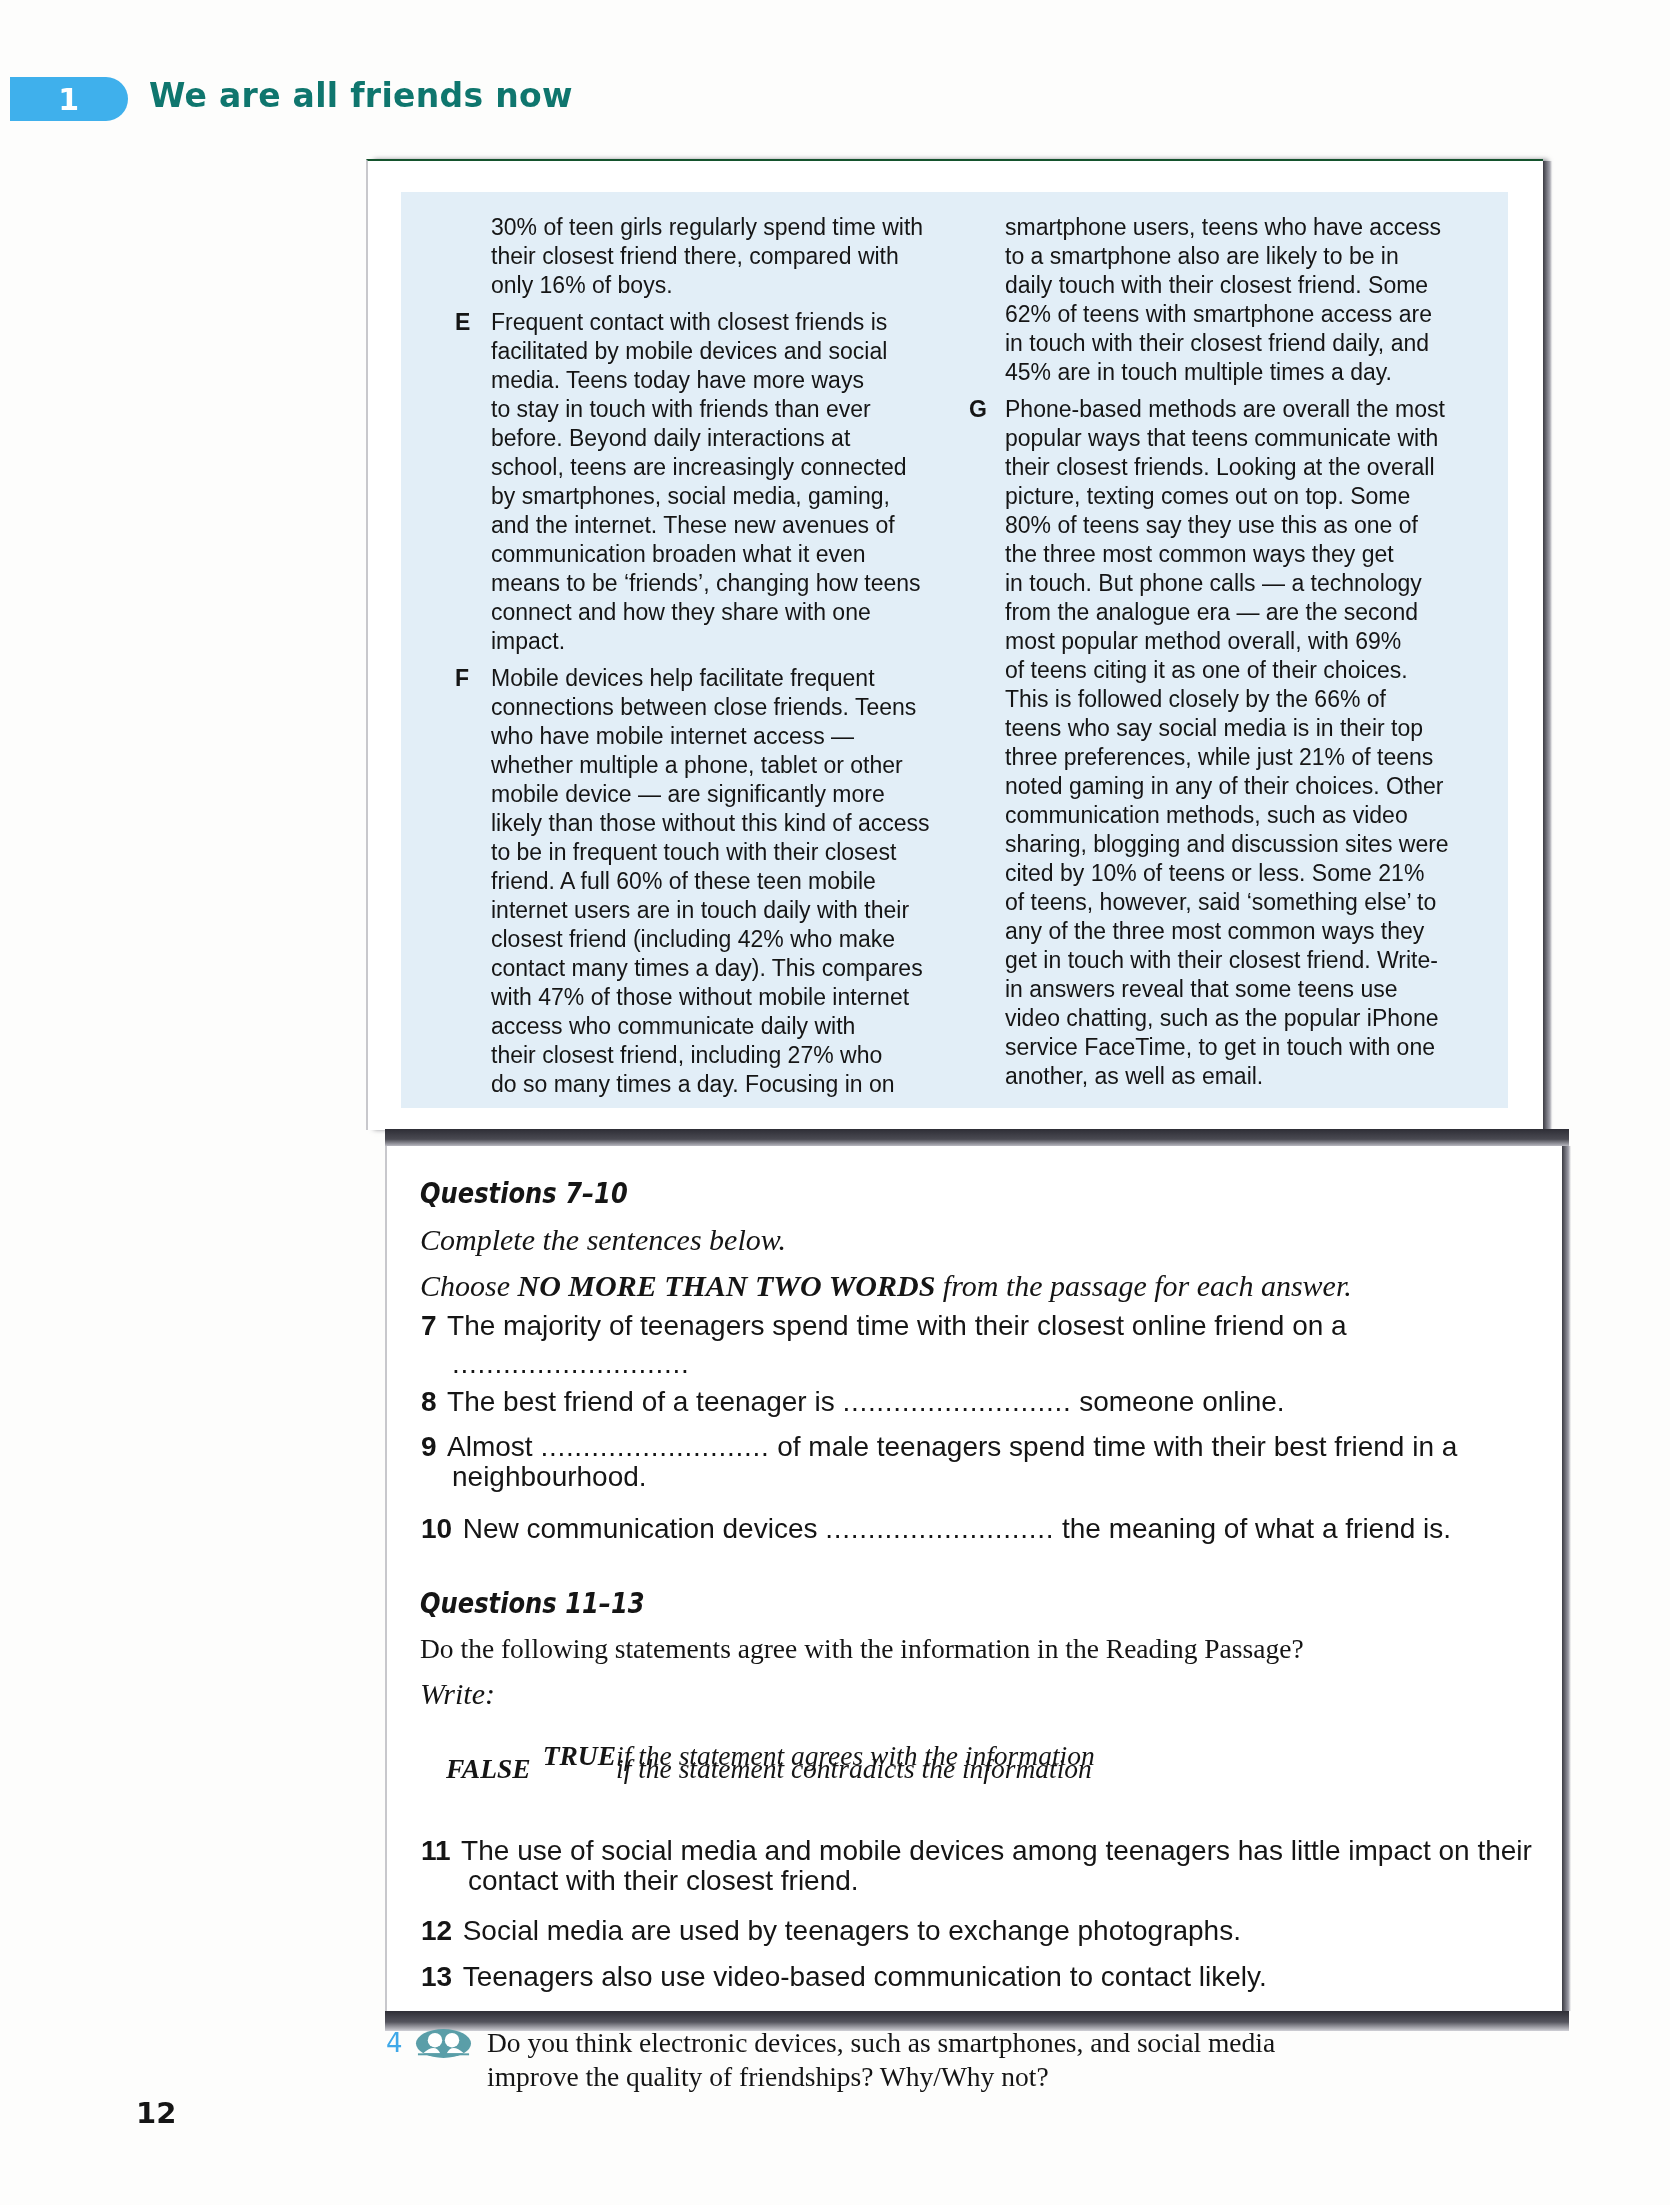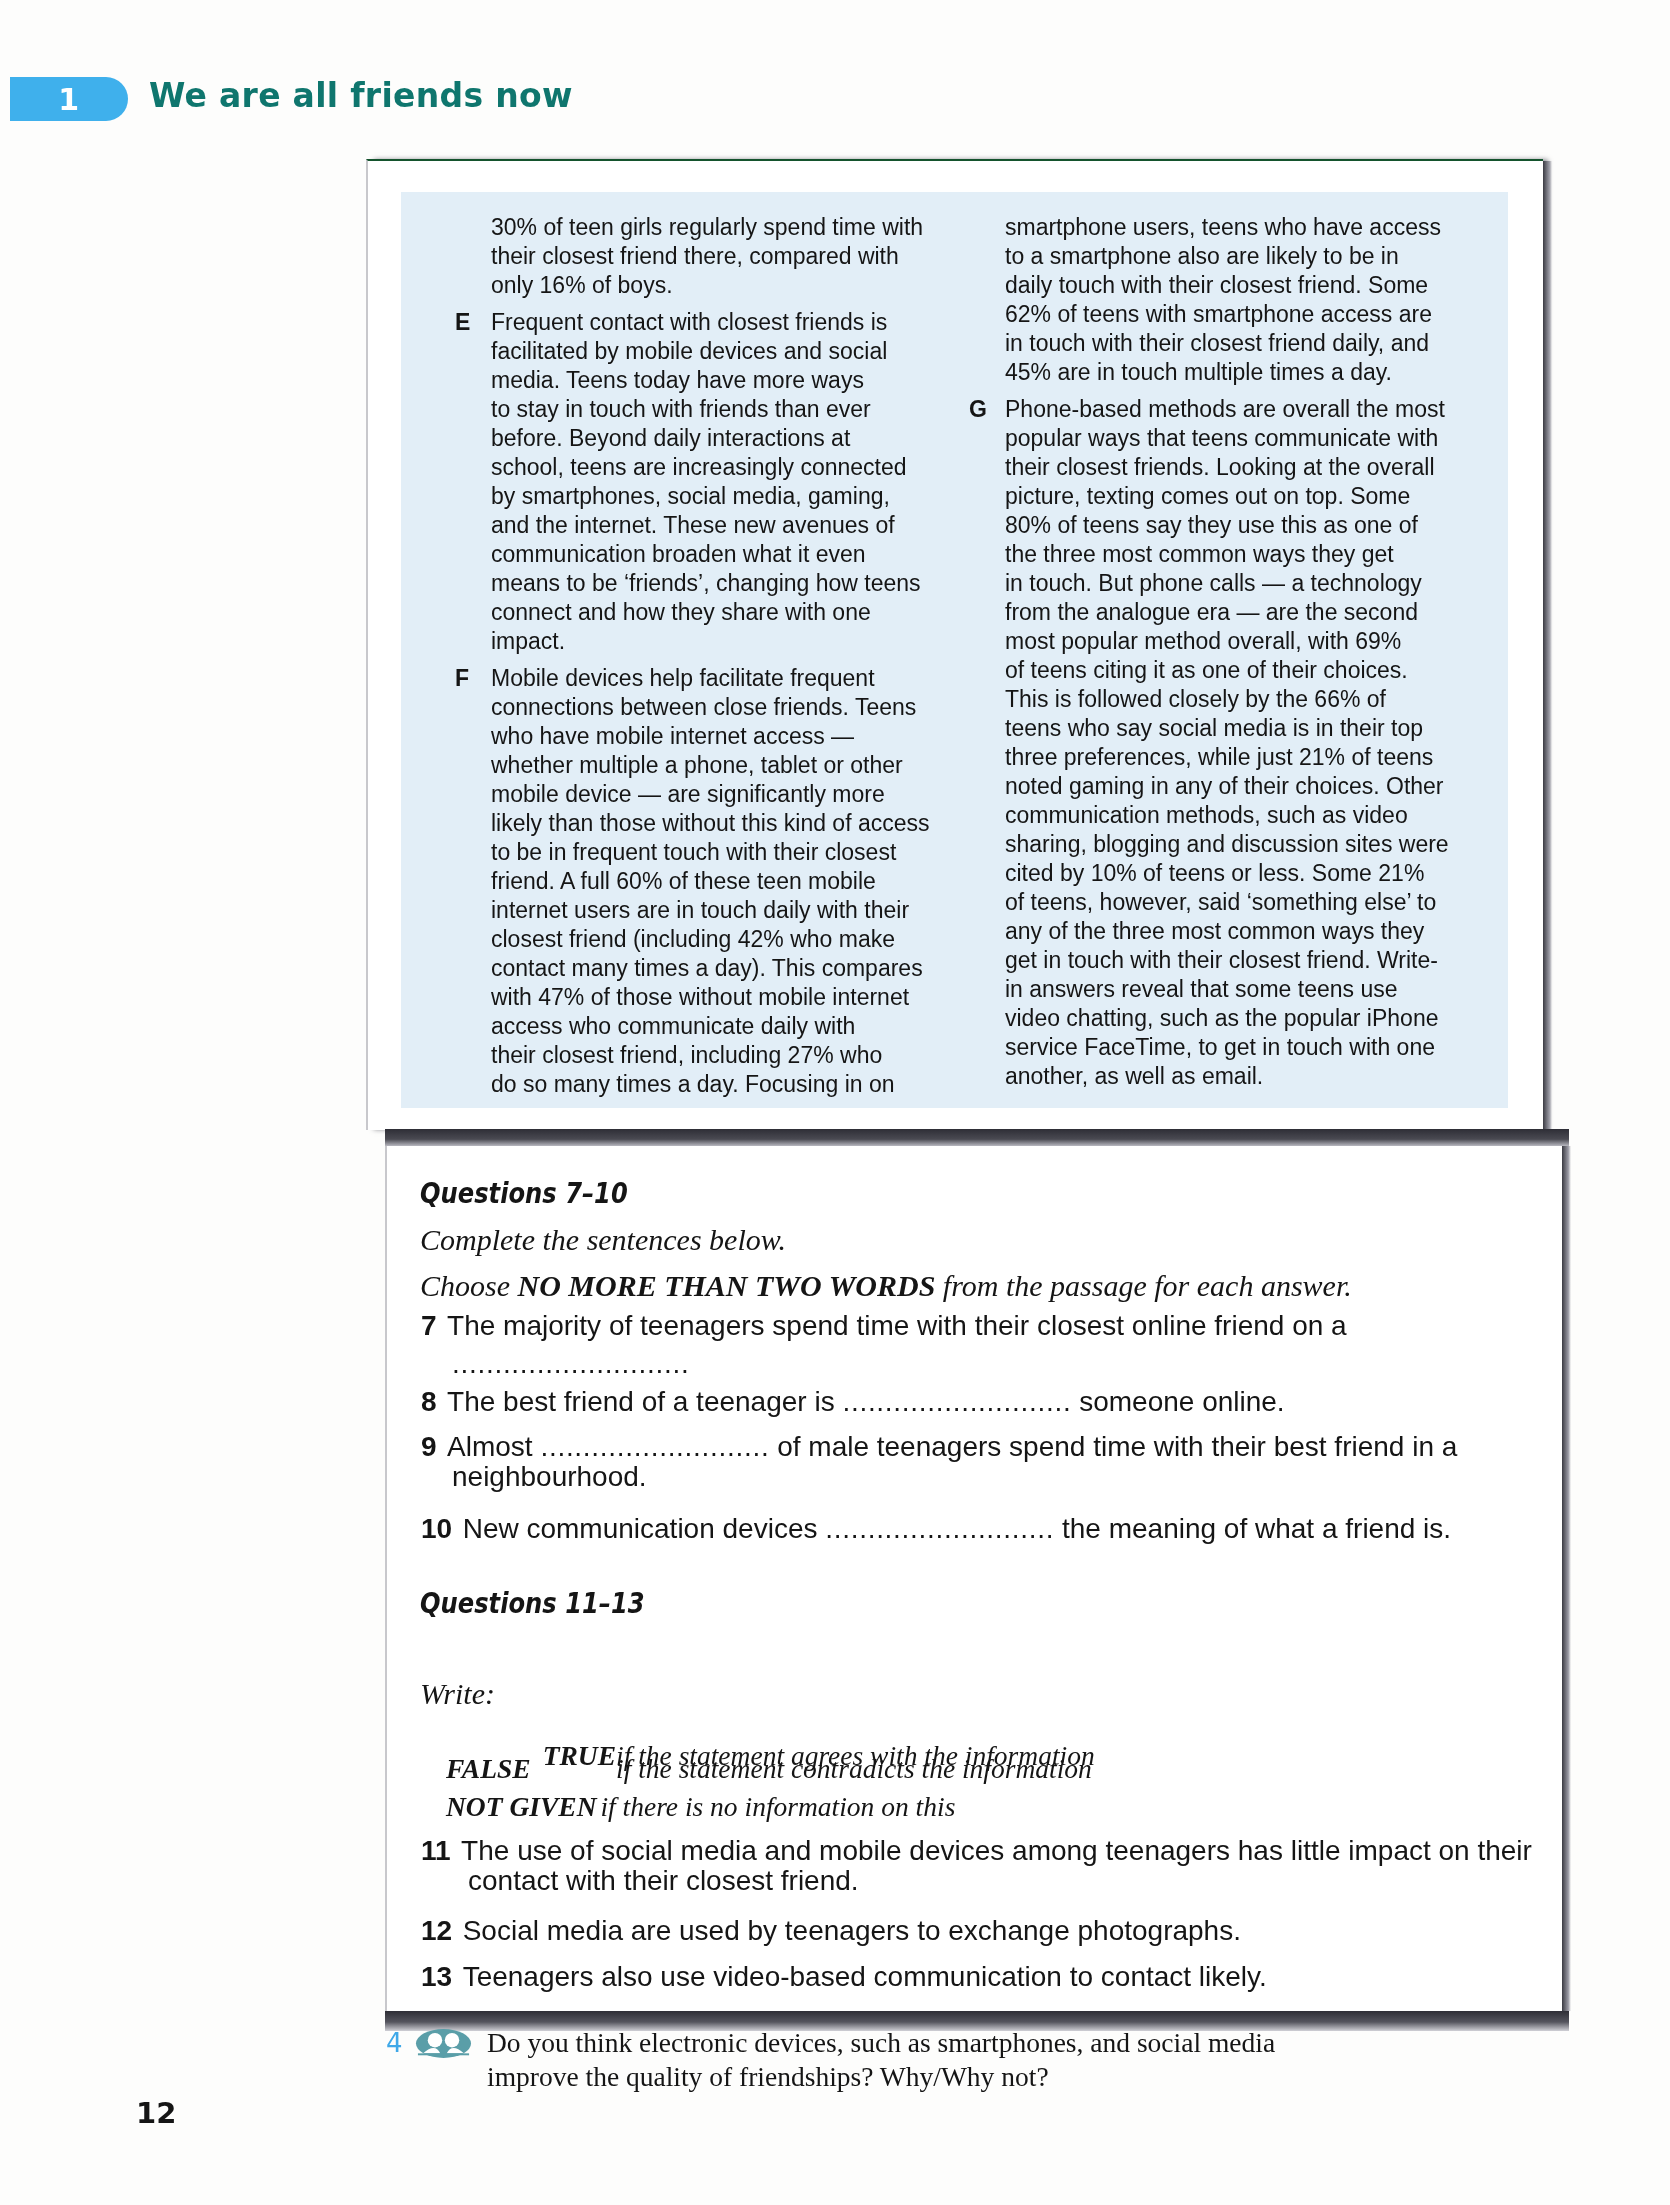--- a/index.html
+++ b/index.html
@@ -194,30 +194,28 @@
   </div>
   <div class="q-item" style="top:286px;">
     <span class="num">9</span><span>Almost </span><span class="dots">...........................</span><span> of male teenagers spend time with their best friend in a</span>
     <span class="cont">neighbourhood.</span>
   </div>
   <div class="q-item" style="top:368px;">
     <span class="num">10</span><span>New communication devices </span><span class="dots">...........................</span><span> the meaning of what a friend is.</span>
   </div>
 
   <div class="q-heading" style="top:441px;">Questions 11–13</div>
+  <div class="instr-plain" style="top:487px;">Do the following statements agree with the information in the Reading Passage?</div>
   <div class="instr" style="top:531px;">Write:</div>
 
   <div class="legend-row" style="top:594px;text-align:right;">
     <span class="key">TRUE</span><span class="desc">if the statement agrees with the information</span>
   </div>
   <div class="legend-row" style="top:607px;">
     <span class="key">FALSE</span><span class="desc">if the statement contradicts the information</span>
-  </div>
-  <div class="legend-row" style="top:645px;">
-    <span class="key" style="width:auto;margin-right:3.9px;">NOT GIVEN</span><span class="desc">if there is no information on this</span>
   </div>
 
   <div class="q-item" style="top:690px;">
     <span class="num">11</span><span>The use of social media and mobile devices among teenagers has little impact on their</span>
     <span class="cont" style="padding-left:47px;">contact with their closest friend.</span>
   </div>
   <div class="q-item" style="top:770px;">
     <span class="num">12</span><span>Social media are used by teenagers to exchange photographs.</span>
   </div>
   <div class="q-item" style="top:816px;">

